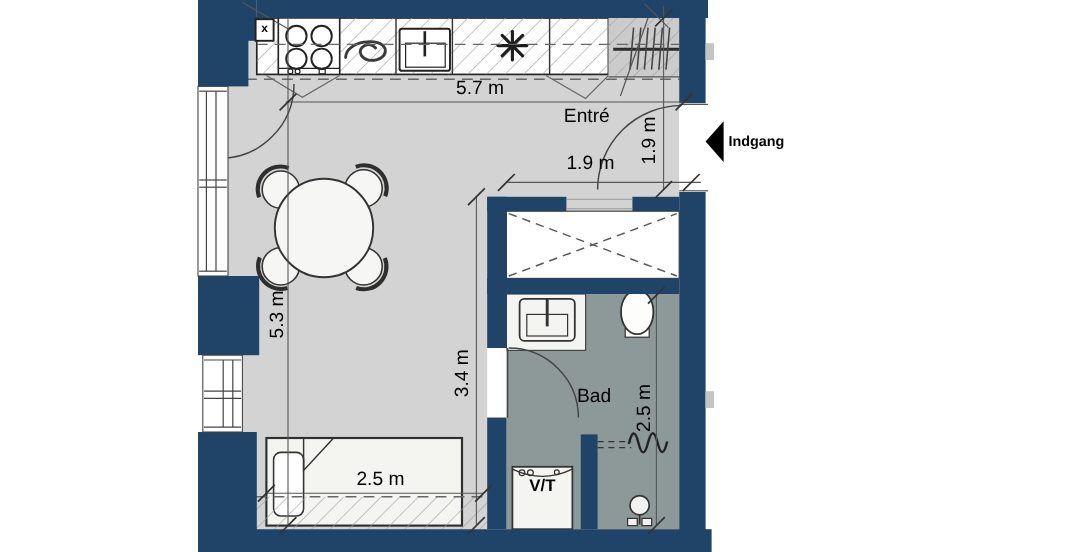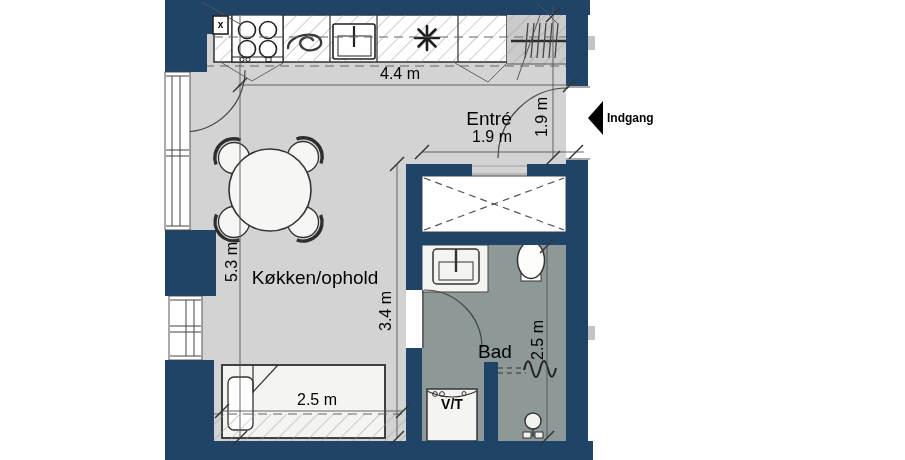--- a/index.html
+++ b/index.html
@@ -1,21 +1,21 @@
 <!DOCTYPE html>
 <html style="--wall: #204467; --floor: #d3d3d3; --bath_floor: #8d9899; --fixture: #f4f4f1; --outline: #333333; --page: #ffffff;"><head>
 <meta charset="utf-8">
 <style>
   html,body{margin:0;padding:0;background:#fff;}
   .stage{position:relative;width:905px;height:460px;background:var(--page,#fff);overflow:hidden;
          font-family:"Liberation Sans",sans-serif;}
   .stage svg{position:absolute;left:0;top:0;}
   .lbl{position:absolute;color:#000;white-space:nowrap;transform:translate(-50%,-50%);
        font-family:"Liberation Sans",sans-serif;line-height:1;}
-  .room{font-size:19px;margin-top:20px;}
+  .room{font-size:16px;}
   .dim{font-size:16px;}
   .rot{transform:translate(-50%,-50%) rotate(-90deg);}
   .entrance{font-size:12px;font-weight:600;transform:translate(0,-50%);}
   .vt{font-size:14px;font-weight:700;}
   .panel{font-size:10px;font-weight:700;}
 </style>
 </head>
 <body>
 
 <div class="stage">
@@ -258,27 +258,26 @@
     <line x1="202" y1="2" x2="240" y2="24"></line>
   </g>
 
   <polygon points="588,118 603,101 603,135" fill="#000"></polygon>
 
   <g>
     <rect x="213" y="16" width="15" height="18" fill="#fff" stroke="#222" stroke-width="1.6"></rect>
   </g>
 </svg>
 
-  <div class="lbl room" style="left:315px;top:257px">Køkken/ophold</div>
   <div class="lbl room" style="left:489px;top:98px">Entré</div>
   <div class="lbl room" style="left:495px;top:331px">Bad</div>
   <div class="lbl entrance" style="left:607px;top:118px">Indgang</div>
   <div class="lbl vt" style="left:452px;top:404px">V/T</div>
   <div class="lbl panel" style="left:220.5px;top:25px">x</div>
 
-  <div class="lbl dim" style="left:400px;top:74px">4.4 m</div>
+  <div class="lbl dim" style="left:400px;top:74px">5.7 m</div>
   <div class="lbl dim" style="left:492px;top:137px">1.9 m</div>
   <div class="lbl dim rot" style="left:542px;top:117px">1.9 m</div>
   <div class="lbl dim rot" style="left:232px;top:262px">5.3 m</div>
   <div class="lbl dim rot" style="left:386px;top:311px">3.4 m</div>
   <div class="lbl dim" style="left:317px;top:400px">2.5 m</div>
   <div class="lbl dim rot" style="left:538px;top:340px">2.5 m</div>
 </div>
 
 </body></html>

